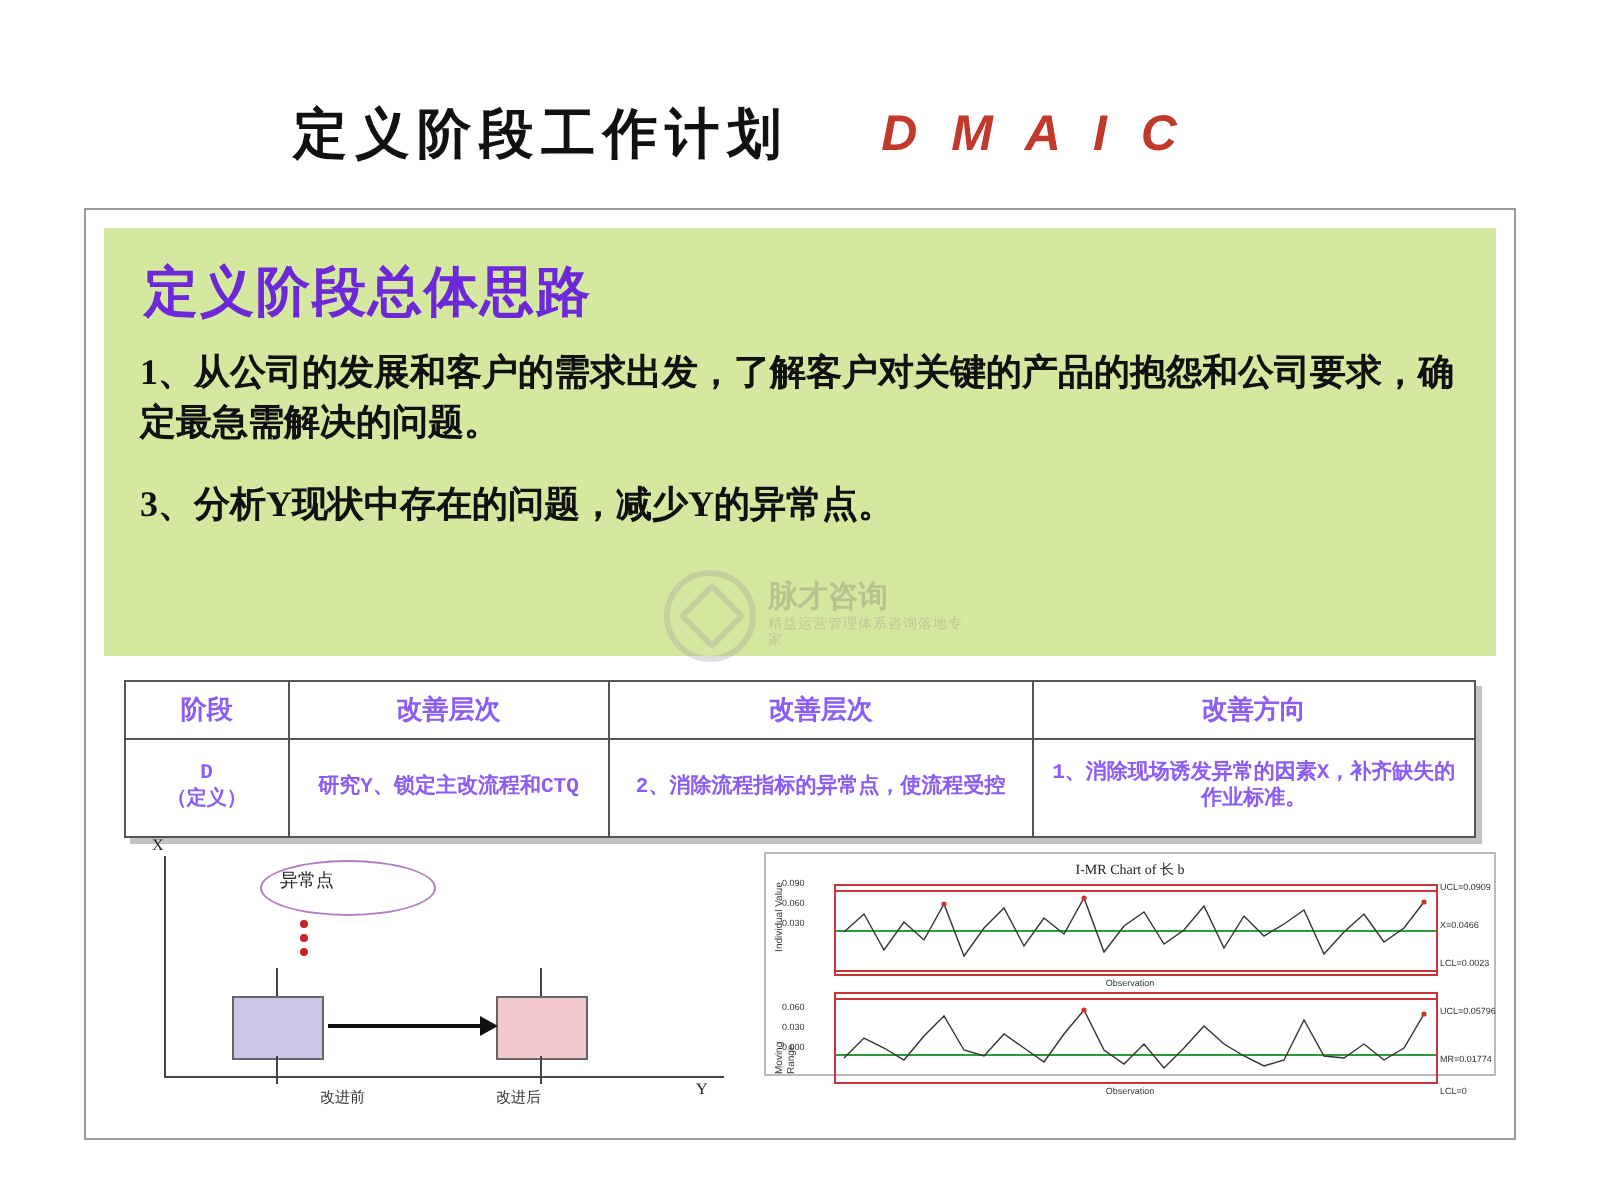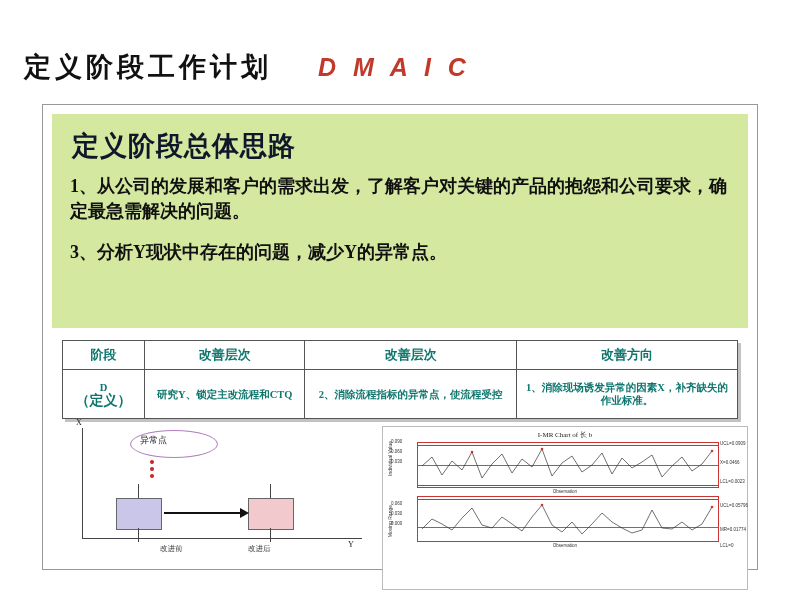--- a/index.html
+++ b/index.html
@@ -22,21 +22,21 @@
   }
   
   .header {
     position: absolute;
     top: 44px;
     left: 0;
     width: 740px;
     height: 46px;
     display: flex;
     align-items: center;
-    margin-left: 24px;
+    justify-content: center;
   }
   .header-title {
     font-family: "Liberation Serif", serif;
     font-weight: bold;
     font-size: 27px;
     color: #111111;
     letter-spacing: 4px;
     white-space: nowrap;
   }
   .header-dmaic {
@@ -65,21 +65,21 @@
     position: absolute;
     left: 52px;
     top: 114px;
     width: 696px;
     height: 214px;
     background: #d5e8a0;
     box-sizing: border-box;
     padding: 10px 14px 0 14px;
   }
   .panel-title {
-    color: #0f172a;
+    color: #6d28d9;
     font-family: Liberation Sans, sans-serif;
     font-weight: bold;
     font-size: 27px;
     margin: 4px 0 10px 6px;
     letter-spacing: 1px;
   }
   .bullet {
     color: #111111;
     font-family: "Liberation Serif", serif;
     font-weight: bold;
@@ -149,42 +149,42 @@
     border-collapse: collapse;
     width: 100%;
     background: #ffffff;
     box-shadow: 3px 3px 0 rgba(120,120,120,0.45);
   }
   table.dmaic-table th,
   table.dmaic-table td {
     border: 1px solid #555555;
     text-align: center;
     vertical-align: middle;
-    font-family: Liberation Serif, serif;
-    color: #0f766e;
+    font-family: Liberation Mono, monospace;
+    color: #8b5cf6;
   }
   table.dmaic-table th {
     font-size: 13px;
     font-weight: bold;
     height: 24px;
     padding: 2px 4px;
   }
   table.dmaic-table td {
     font-size: 10.5px;
     font-weight: bold;
     height: 42px;
     padding: 3px 6px;
     line-height: 13px;
   }
   .col-stage { width: 76px; }
   .col-method { width: 160px; }
   .col-level { width: 215px; margin-left: 48px; }
   .col-dir { width: 225px; }
   .stage-cell { line-height: 12px; font-size: 11px; }
-  .stage-cell small { font-size: 14px; display: block; }
+  .stage-cell small { font-size: 10px; display: block; }
   td.align-left { text-align: left; }
 
   
   .diagram {
     position: absolute;
     left: 52px;
     top: 424px;
     width: 696px;
     height: 138px;
   }
@@ -285,21 +285,21 @@
     font-size: 7.5px;
     color: #333333;
     font-family: "Liberation Serif", serif;
   }
   
   .right-chart {
     position: absolute;
     left: 330px;
     top: 2px;
     width: 366px;
-    height: 164px;
+    height: 112px;
     border: 1px solid #bbbbbb;
     background: #ffffff;
     box-sizing: border-box;
   }
   .rc-title {
     text-align: center;
     font-size: 7px;
     color: #222222;
     margin-top: 3px;
     font-family: "Liberation Serif", serif;
@@ -364,20 +364,27 @@
   </div>
 
   <div class="frame"></div>
 
   <div class="green-panel">
     <div class="panel-title">定义阶段总体思路</div>
     <div class="bullet b1">1、从公司的发展和客户的需求出发，了解客户对关键的产品的抱怨和公司要求，确定最急需解决的问题。</div>
     <div class="bullet b3">3、分析Y现状中存在的问题，减少Y的异常点。</div>
   </div>
 
+  <div class="watermark">
+    <div class="wm-circle"></div>
+    <div class="wm-text">
+      <div class="wm-main">脉才咨询</div>
+      <div class="wm-sub">精益运营管理体系咨询落地专家</div>
+    </div>
+  </div>
 
   <div class="table-wrap">
     <table class="dmaic-table">
       <thead>
         <tr>
           <th class="col-stage">阶段</th>
           <th class="col-method">改善层次</th>
           <th class="col-level">改善层次</th>
           <th class="col-dir">改善方向</th>
         </tr>

